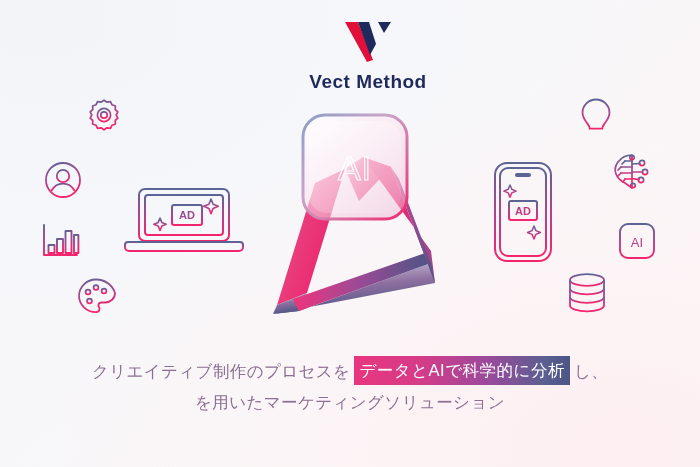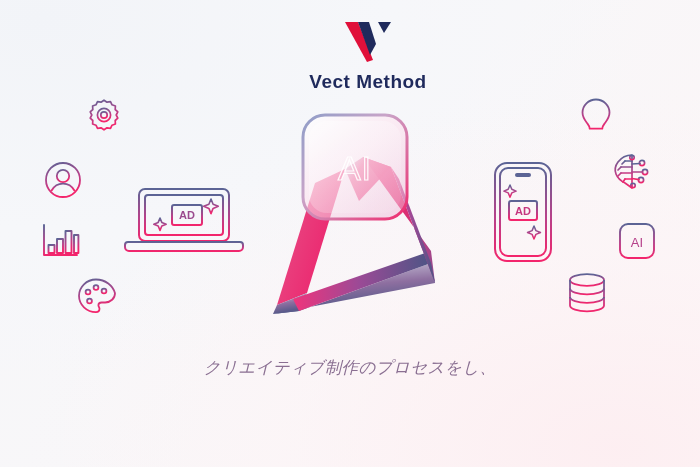--- a/index.html
+++ b/index.html
@@ -53,21 +53,20 @@
   .ico-brain  { left: 612px; top: 152px; }
   .ico-aibadge{ left: 618px; top: 222px; }
   .ico-db     { left: 567px; top: 272px; }
   .ico-phone  { left: 492px; top: 160px; }
 
   
   .caption {
     position: absolute; left: 0; right: 0; top: 356px;
     display: flex; flex-direction: column; align-items: center;
     gap: 6px;
-    font-style: italic;
   }
   .cap-line {
     display: flex; align-items: center; justify-content: center;
     font-size: 16.5px; line-height: 1.35;
     color: #8a6f92;
     font-family: "Liberation Sans", "DejaVu Sans", sans-serif;
     letter-spacing: .4px;
     white-space: nowrap;
   }
   .hl {
@@ -262,19 +261,21 @@
       <rect x="17" y="41" width="28" height="19" rx="2"></rect>
       <text x="31" y="55" text-anchor="middle" font-family="Liberation Sans, sans-serif" font-size="11" font-weight="bold" fill="#c5367f" stroke="none">AD</text>
       <path d="M18 25 l1.8 4.3 4.3 1.8 -4.3 1.8 -1.8 4.3 -1.8 -4.3 -4.3 -1.8 4.3 -1.8Z" stroke-width="1.5"></path>
       <path d="M42 66 l1.9 4.6 4.6 1.9 -4.6 1.9 -1.9 4.6 -1.9 -4.6 -4.6 -1.9 4.6 -1.9Z" stroke-width="1.5"></path>
     </svg>
   </div>
 
   <div class="caption">
     <div class="cap-line">
       <span>クリエイティブ制作のプロセスを</span>
+      <span class="hl">データとAIで科学的に分析</span>
       <span class="cap-tail">し、</span>
     </div>
     <div class="cap-line">
+      <span class="cap-tail">を用いたマーケティングソリューション</span>
     </div>
   </div>
 
 </div>
 
 </body></html>

